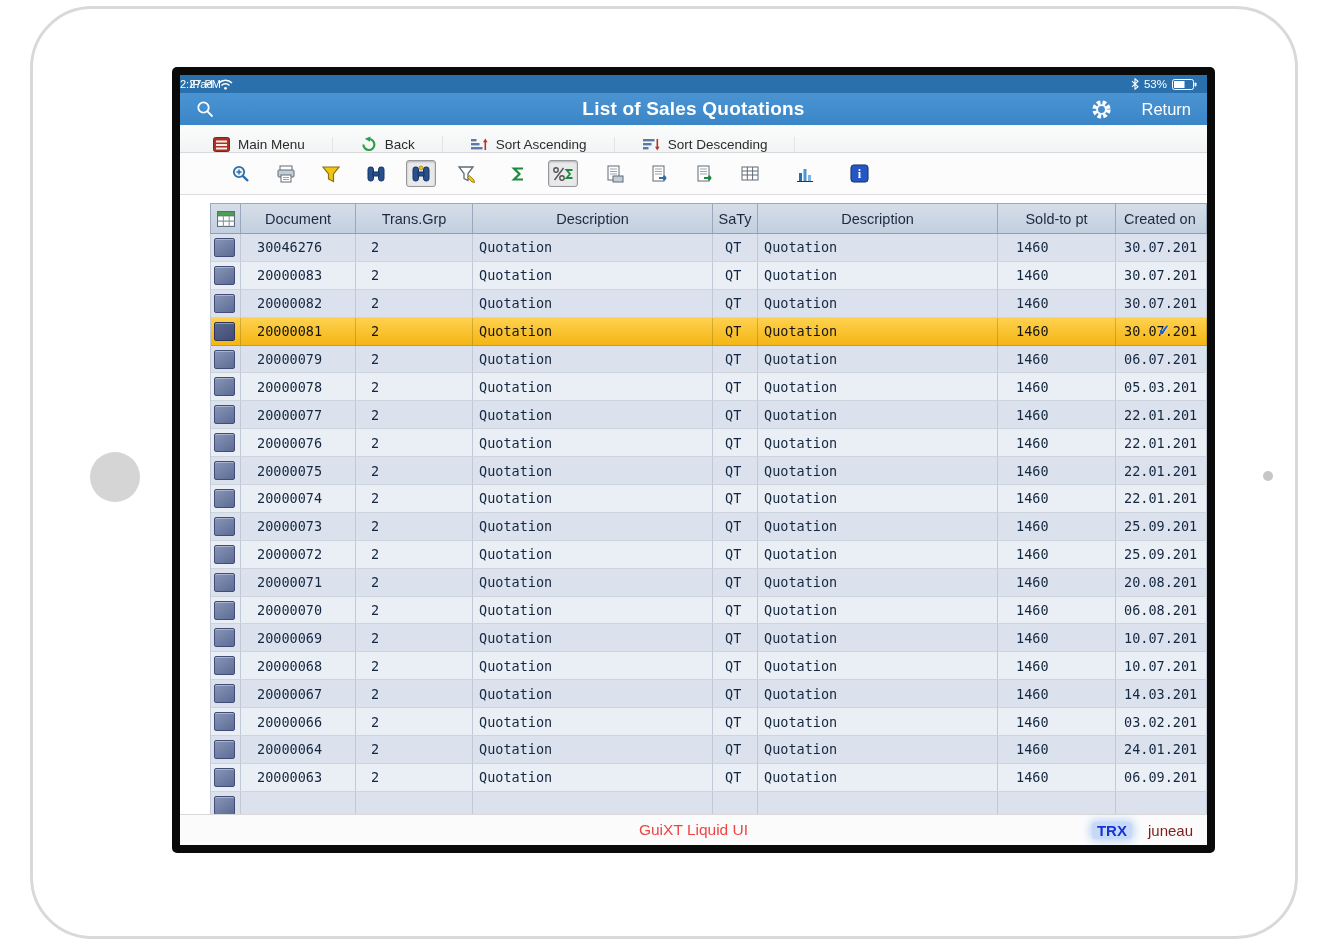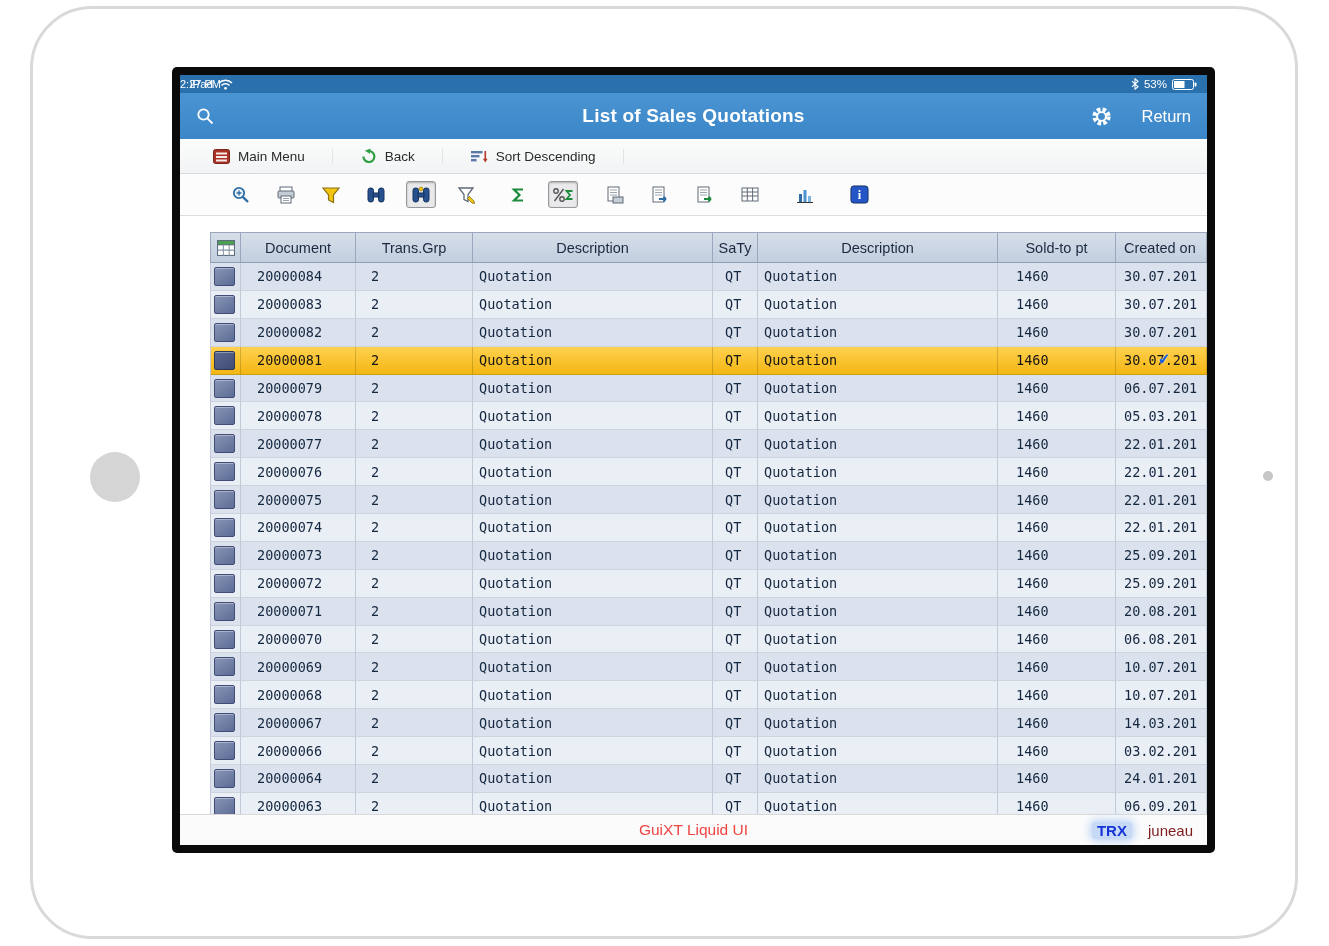--- a/index.html
+++ b/index.html
@@ -13,43 +13,43 @@
   .screen{position:absolute;left:139px;top:58px;width:1043px;height:786px;background:#0a0a0a;border-radius:5px;padding:8px}
   .app{width:100%;height:100%;background:#fff;display:flex;flex-direction:column;overflow:hidden;position:relative}
 
   
   .statusbar{flex:0 0 auto;height:18px;background:#2a70ad;color:#fff;display:flex;align-items:center;justify-content:space-between;padding:0 10px;font-size:11.5px;position:relative}
   .sb-left,.sb-right{display:flex;align-items:center;gap:5px;z-index:1}
   .sb-center{position:absolute;left:0;right:0;text-align:left;font-weight:normal;font-size:11px}
   .sb-icon{display:flex;align-items:center}
 
   
-  .navbar{flex:0 0 auto;height:46px;background:linear-gradient(#4b94d4,#3a86c6);display:flex;align-items:center;padding:0 16px;position:relative}
+  .navbar{flex:0 0 auto;height:32px;background:linear-gradient(#4b94d4,#3a86c6);display:flex;align-items:center;padding:0 16px;position:relative}
   .nav-search{display:flex;align-items:center}
   .nav-title{position:absolute;left:0;right:0;text-align:center;color:#fff;font-size:19px;font-weight:bold;letter-spacing:.2px}
   .nav-right{margin-left:auto;display:flex;align-items:center;gap:28px;z-index:1}
   .nav-gear{display:flex;align-items:center}
   .nav-return{color:#fff;font-size:16.5px}
 
   
-  .menubar{flex:0 0 auto;height:35px;background:linear-gradient(#fbfcfc,#f2f3f4);border-bottom:1px solid #d8d9da;display:flex;align-items:center;padding-left:6px}
+  .menubar{flex:0 0 auto;height:28px;background:linear-gradient(#fbfcfc,#f2f3f4);border-bottom:1px solid #d8d9da;display:flex;align-items:flex-end;padding-left:6px}
   .mb-item{display:flex;align-items:center;gap:8px;padding:0 27px;font-size:13.5px;color:#2b2b2b;border-right:1px solid #e3e4e5;cursor:default}
   .mb-icon{display:flex;align-items:center}
 
   
   .sap-toolbar{flex:0 0 auto;height:42px;background:#fcfcfd;border-bottom:1px solid #dddddd;display:flex;align-items:center;padding-left:46px}
   .sap-icon{width:30px;height:27px;display:flex;align-items:center;justify-content:center;border:1px solid transparent;border-radius:3px;margin-right:15px}
   .sap-icon svg{display:block}
   .sap-icon.pressed{background:#e9e9ec;border-color:#97979b;box-shadow:inset 0 1px 2px rgba(0,0,0,.25)}
   .sap-icon:nth-child(7),.sap-icon:nth-child(9){margin-left:7px}
   .sap-icon:nth-child(13){margin-left:10px}
   .sap-icon:nth-child(14){margin-left:9px}
 
   
-  .table-area{flex:1 1 auto;min-height:0;display:flex;flex-direction:column;margin:16px 0 0 30px;overflow:hidden}
+  .table-area{flex:1 1 auto;min-height:0;display:flex;flex-direction:column;margin:8px 0 0 30px;overflow:hidden}
   .thead,.trow{display:grid;grid-template-columns:30px 115px 117px 240px 45px 240px 118px 1fr}
   .thead{flex:0 0 auto;height:31px;background:linear-gradient(#d6dee9,#c2cfdf);border-top:1px solid #9aa8bd;border-left:1px solid #9aa8bd;border-bottom:1px solid #8f9eb4}
   .th{display:flex;align-items:center;justify-content:center;font-size:14.5px;color:#1b2940;border-right:1px solid #9aa8bd;overflow:hidden;white-space:nowrap}
   .th:last-child{justify-content:flex-start;padding-left:8px}
   .tbody{flex:1 1 auto;min-height:0;overflow:hidden}
   .trow{height:27.9px;border-left:1px solid #c3cbd8}
   .trow:nth-child(odd){background:#dbe2ee}
   .trow:nth-child(even){background:#eaeef5}
   .tc{display:flex;align-items:center;font-family:"DejaVu Sans Mono","Liberation Mono",monospace;font-size:13.5px;color:#142740;border-right:1px solid #c0cad7;border-bottom:1px solid #ccd4de;overflow:hidden;white-space:nowrap}
   .tc-sel{padding-left:3px}
@@ -148,20 +148,32 @@
                 <svg width="17" height="16" viewBox="0 0 17 16">
                   <path d="M9 3 A5.5 5.5 0 1 1 3.4 8.5" fill="none" stroke="#2f9e44" stroke-width="2.2"></path>
                   <path d="M10.5 0.5 L4.8 2.8 L10 5.8 Z" fill="#2f9e44"></path>
                 </svg>
               </span>
               <span>Back</span>
             </div>
             <div class="mb-item">
               <span class="mb-icon">
                 <svg width="18" height="15" viewBox="0 0 18 15">
+                  <rect x="1" y="2" width="5.5" height="2.4" fill="#5b79a8"></rect>
+                  <rect x="1" y="6" width="8.5" height="2.4" fill="#5b79a8"></rect>
+                  <rect x="1" y="10" width="11.5" height="2.4" fill="#5b79a8"></rect>
+                  <path d="M15.3 13 L15.3 5" stroke="#b3362a" stroke-width="1.6"></path>
+                  <path d="M15.3 1.5 L13 5.2 L17.6 5.2 Z" fill="#b3362a"></path>
+                </svg>
+              </span>
+              <span>Sort Ascending</span>
+            </div>
+            <div class="mb-item">
+              <span class="mb-icon">
+                <svg width="18" height="15" viewBox="0 0 18 15">
                   <rect x="1" y="2" width="11.5" height="2.4" fill="#5b79a8"></rect>
                   <rect x="1" y="6" width="8.5" height="2.4" fill="#5b79a8"></rect>
                   <rect x="1" y="10" width="5.5" height="2.4" fill="#5b79a8"></rect>
                   <path d="M15.3 2 L15.3 10" stroke="#b3362a" stroke-width="1.6"></path>
                   <path d="M15.3 13.5 L13 9.8 L17.6 9.8 Z" fill="#b3362a"></path>
                 </svg>
               </span>
               <span>Sort Descending</span>
             </div>
           </div>
@@ -279,21 +291,21 @@
               <div class="th">SaTy</div>
               <div class="th">Description</div>
               <div class="th">Sold-to pt</div>
               <div class="th">Created on</div>
             </div>
           <div class="tbody">
               <div class="trow">
                 <div class="tc tc-sel">
                   <span class="sel-btn"></span>
                 </div>
-                <div class="tc tc-document">20000084</div>
+                <div class="tc tc-document">30046276</div>
                 <div class="tc tc-trans_grp">2</div>
                 <div class="tc tc-description">Quotation</div>
                 <div class="tc tc-saty">QT</div>
                 <div class="tc tc-description2">Quotation</div>
                 <div class="tc tc-sold_to">1460</div>
                 <div class="tc tc-created">30.07.201</div>
               </div>
               <div class="trow">
                 <div class="tc tc-sel">
                   <span class="sel-btn"></span>

